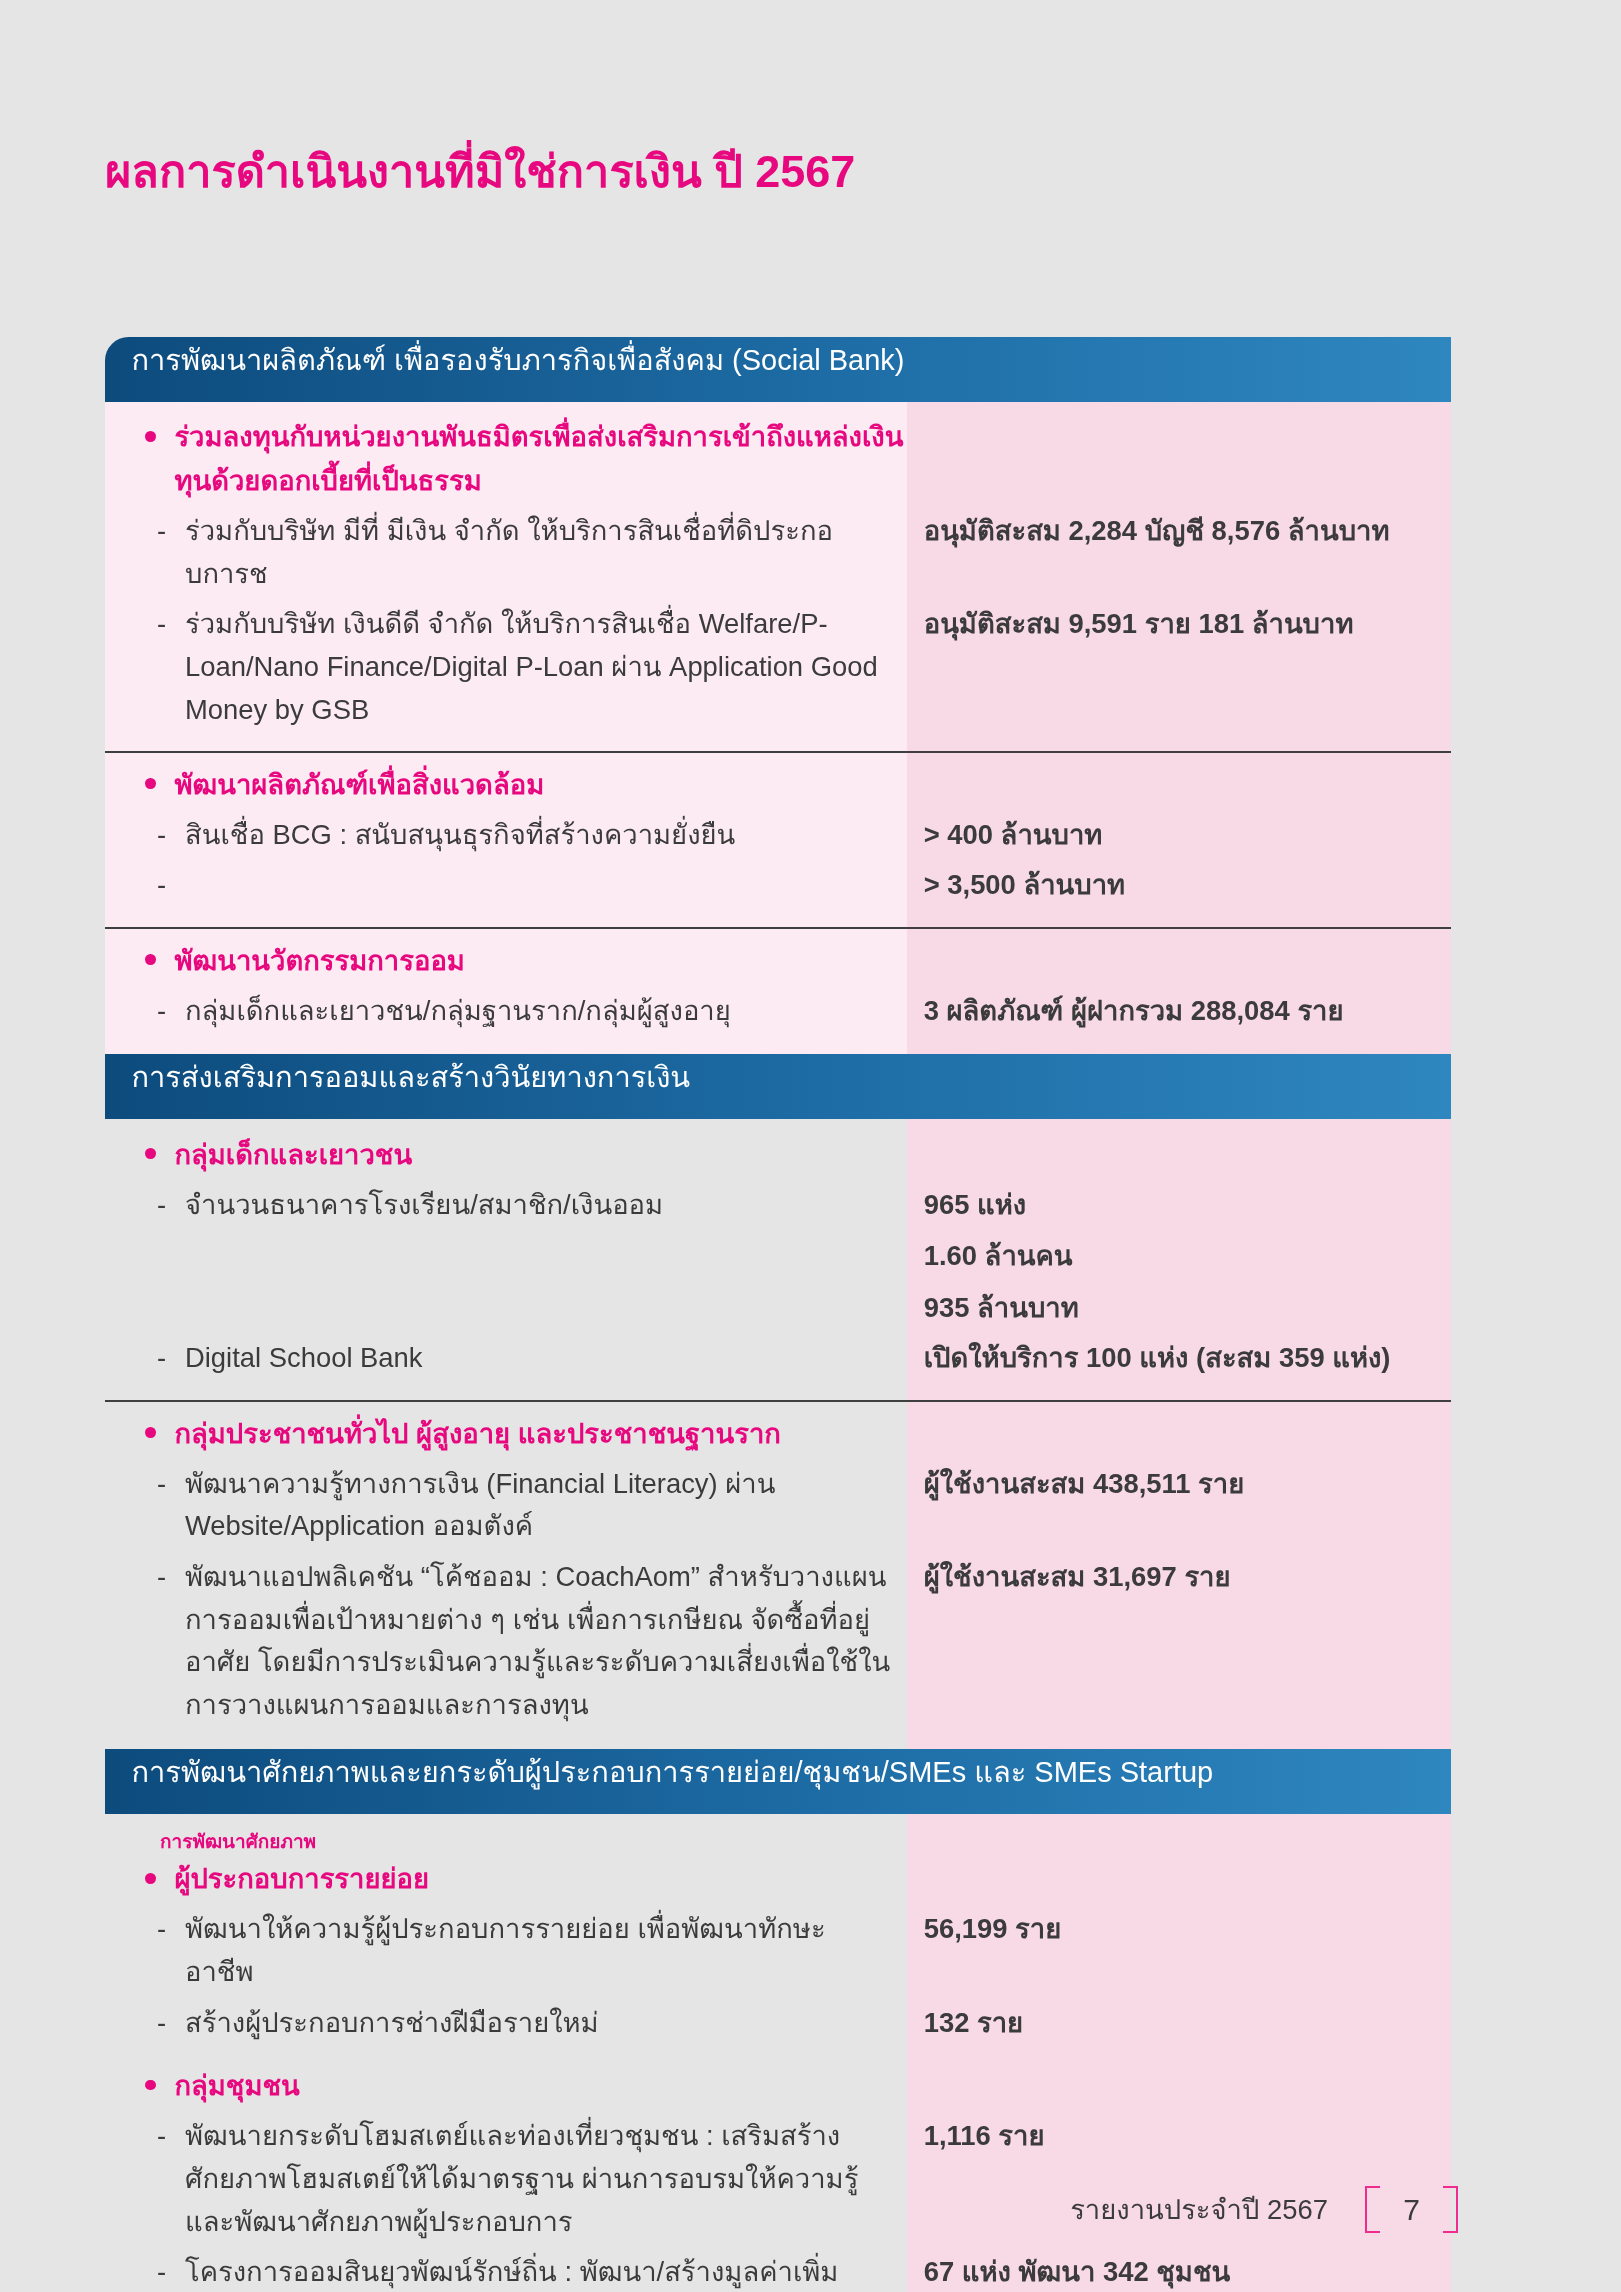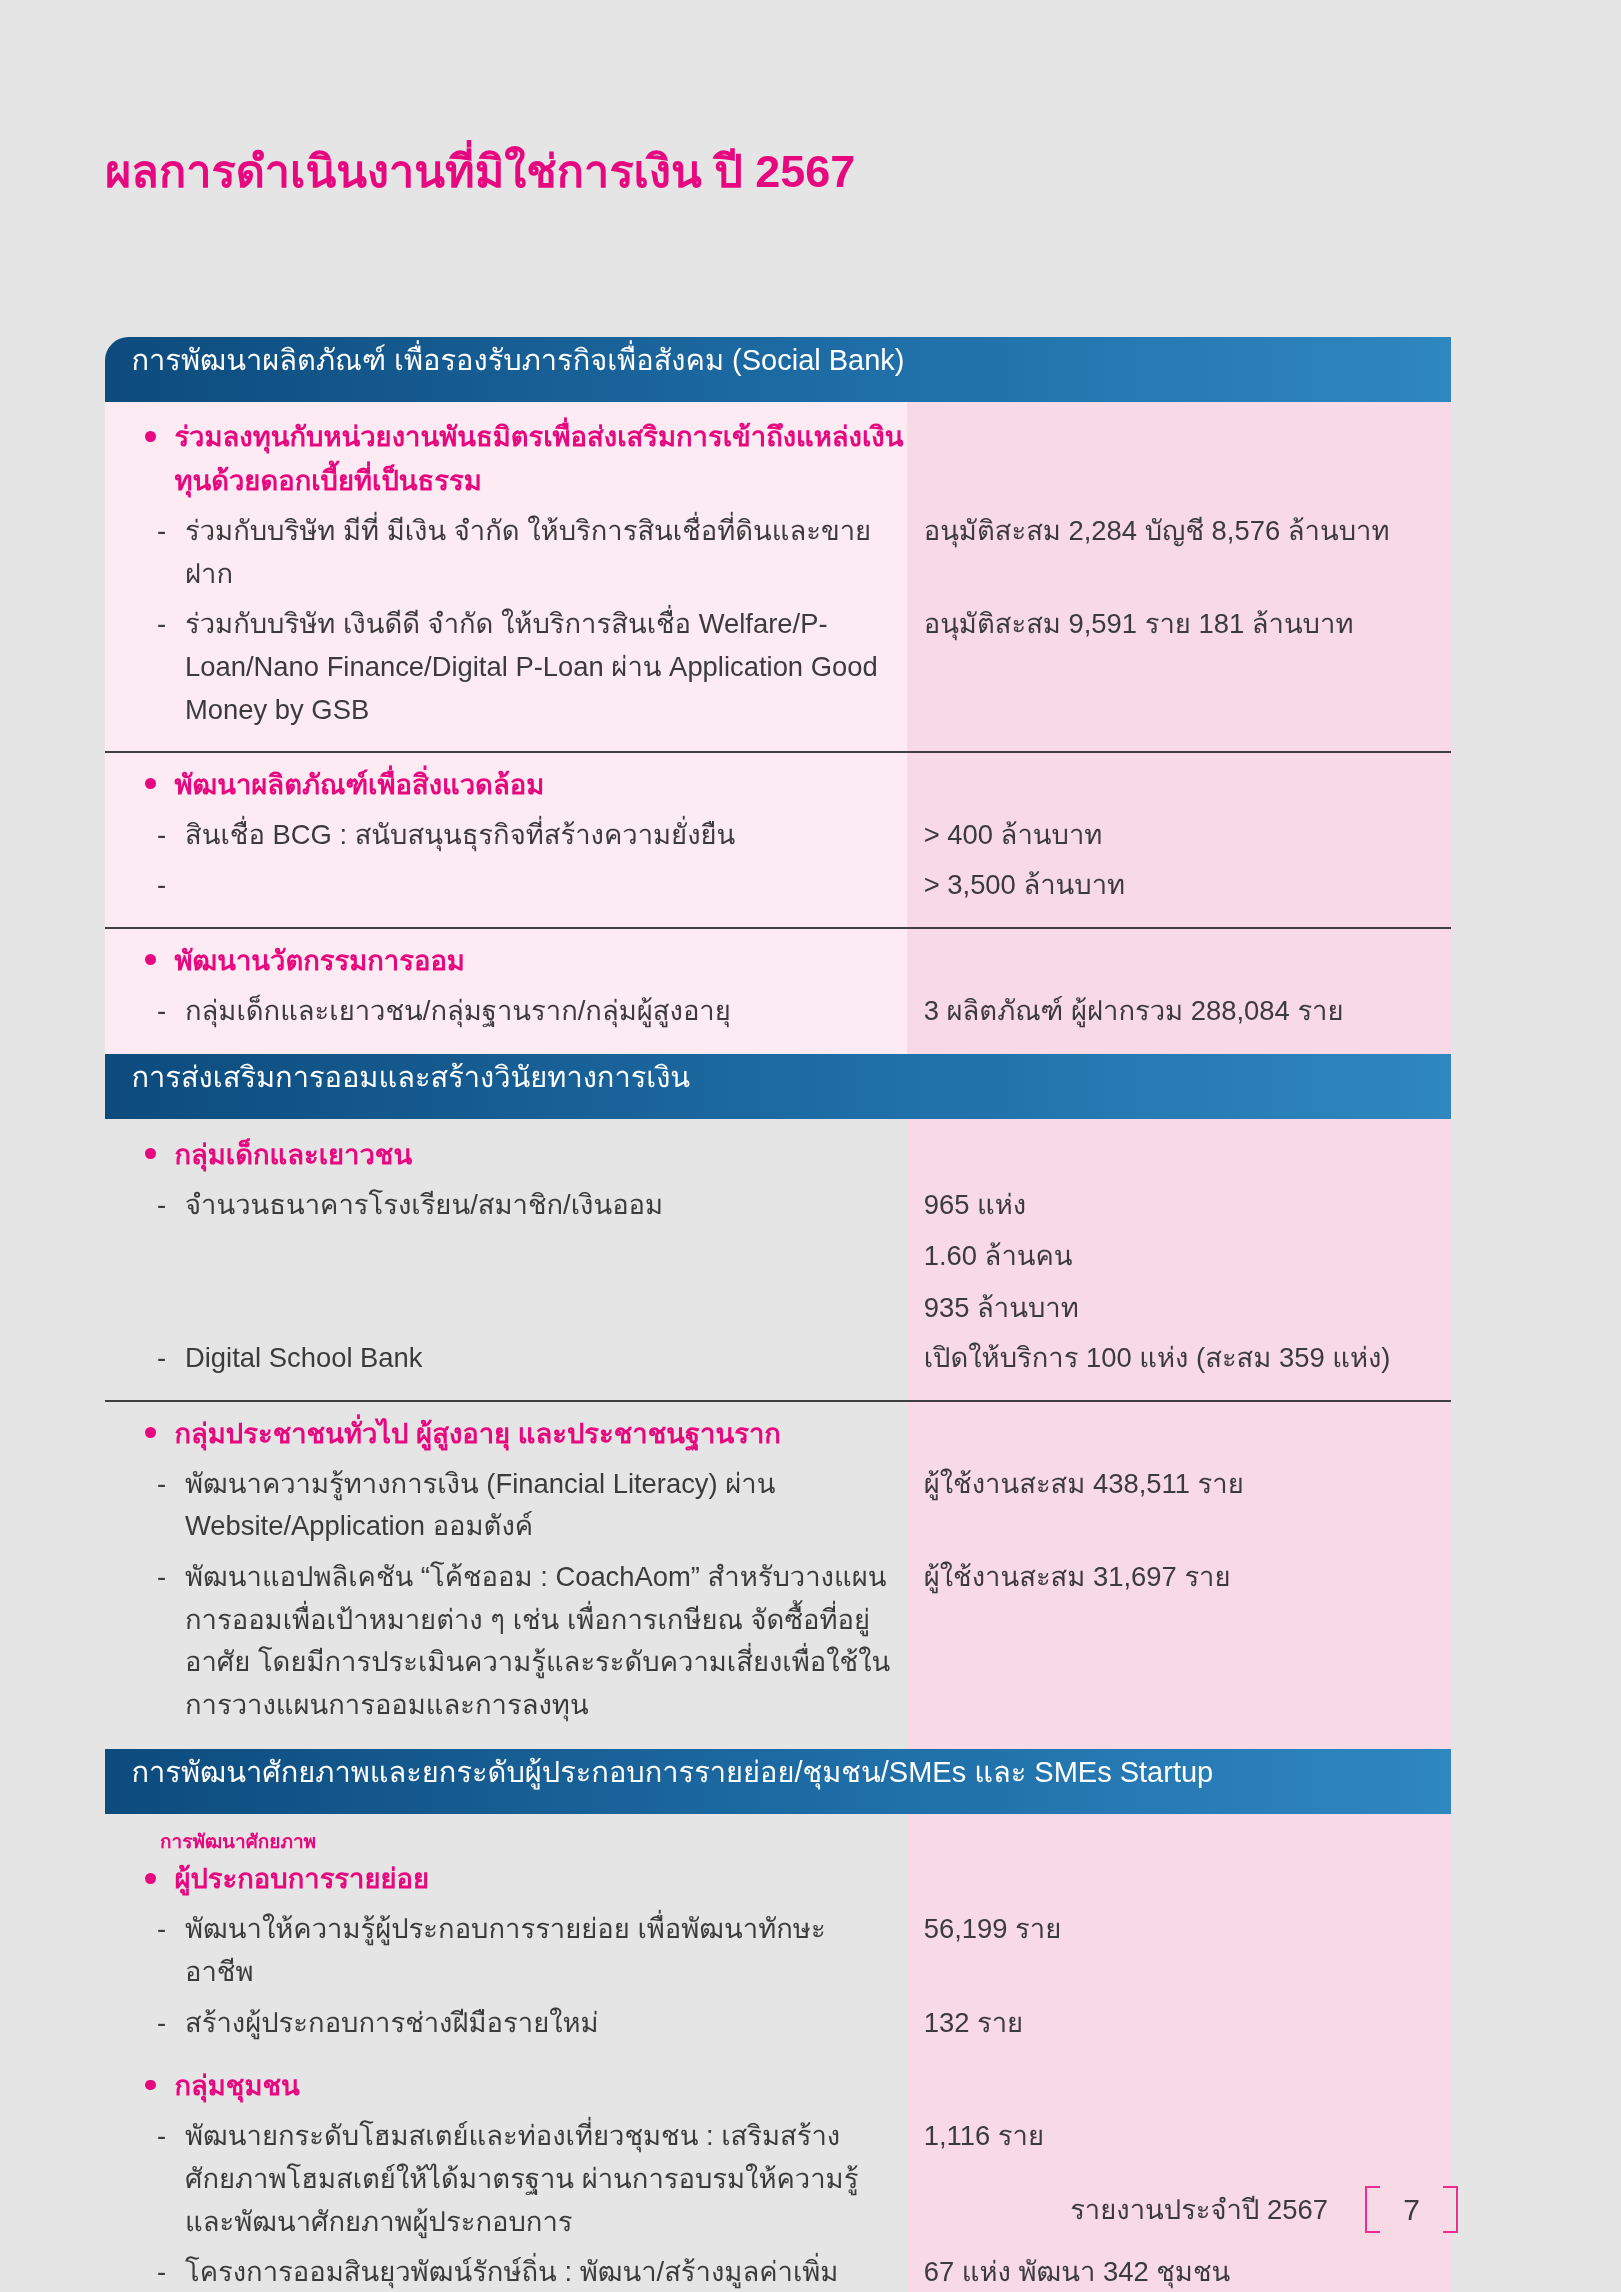--- a/index.html
+++ b/index.html
@@ -40,21 +40,21 @@
   .item-left {
     width:802px; box-sizing:border-box; padding-left:52px; padding-right:15.7px;
     display:flex; font-size:27.4px; line-height:1.56;
   }
   .item-dash { width:28px; flex:none; }
   .item-label { flex:1; }
   .item-right {
     width:544px; box-sizing:border-box; padding:0 11.8px 0 16.7px;
     font-size:27.4px; line-height:1.56;
   }
-  .val-line { margin-bottom:8.8px; }
+  .val-line { margin-bottom:8.8px;font-weight:bold; }
   .val-line:last-child { margin-bottom:0; }
   .divider { position:relative; height:2px; background:#3f3f3f; margin:7.8px 0 2px 0; }
   
   .footer { position:absolute; top:2186px; right:163px; display:flex; align-items:center; gap:37px; }
   .report-label { font-size:27.4px; color:#3b3b3b; }
   .badge { display:flex; align-items:stretch; height:47px; }
   .bk { width:14.7px; border:2.9px solid #ee2d8f; box-sizing:border-box; }
   .bk-l { border-right:none; }
   .bk-r { border-left:none; }
   .page-num { display:flex; align-items:center; padding:0 23.5px; font-size:30px; color:#3b3b3b; }
@@ -73,21 +73,21 @@
           <div class="strip-right"></div>
           <div class="strip-left"></div>
           <div class="block">
             <div class="heading-row">
               <span class="dot"></span>
               <div class="heading-text">ร่วมลงทุนกับหน่วยงานพันธมิตรเพื่อส่งเสริมการเข้าถึงแหล่งเงินทุนด้วยดอกเบี้ยที่เป็นธรรม</div>
             </div>
             <div class="item-row">
               <div class="item-left">
                 <span class="item-dash">-</span>
-                <div class="item-label">ร่วมกับบริษัท มีที่ มีเงิน จำกัด ให้บริการสินเชื่อที่ดินและขายฝาก</div>
+                <div class="item-label">ร่วมกับบริษัท มีที่ มีเงิน จำกัด ให้บริการสินเชื่อที่ดิประกอบการช</div>
               </div>
               <div class="item-right">
                 <div class="val-line">อนุมัติสะสม 2,284 บัญชี 8,576 ล้านบาท</div>
               </div>
             </div>
             <div class="item-row">
               <div class="item-left">
                 <span class="item-dash">-</span>
                 <div class="item-label">ร่วมกับบริษัท เงินดีดี จำกัด ให้บริการสินเชื่อ Welfare/P-Loan/Nano Finance/Digital P-Loan ผ่าน Application Good Money by GSB</div>
               </div>

